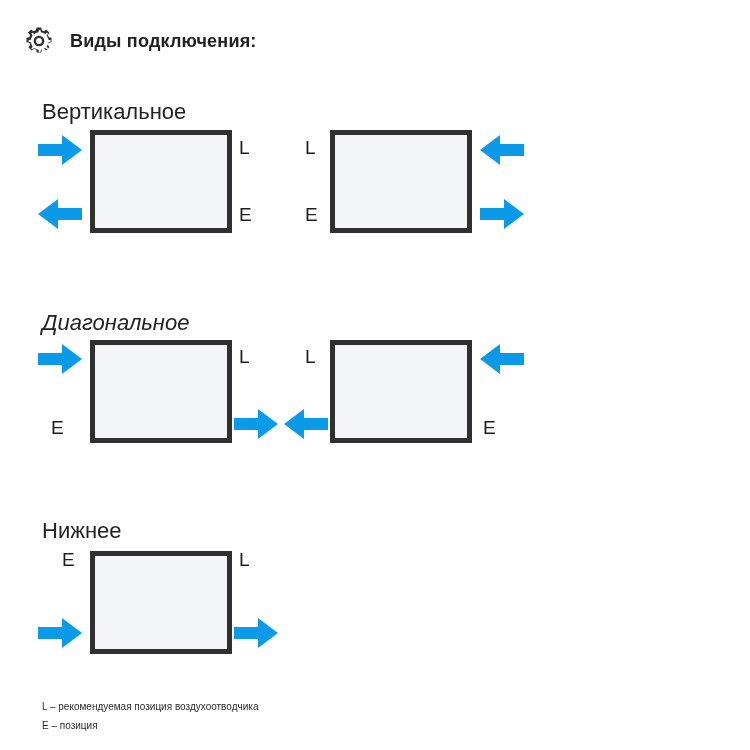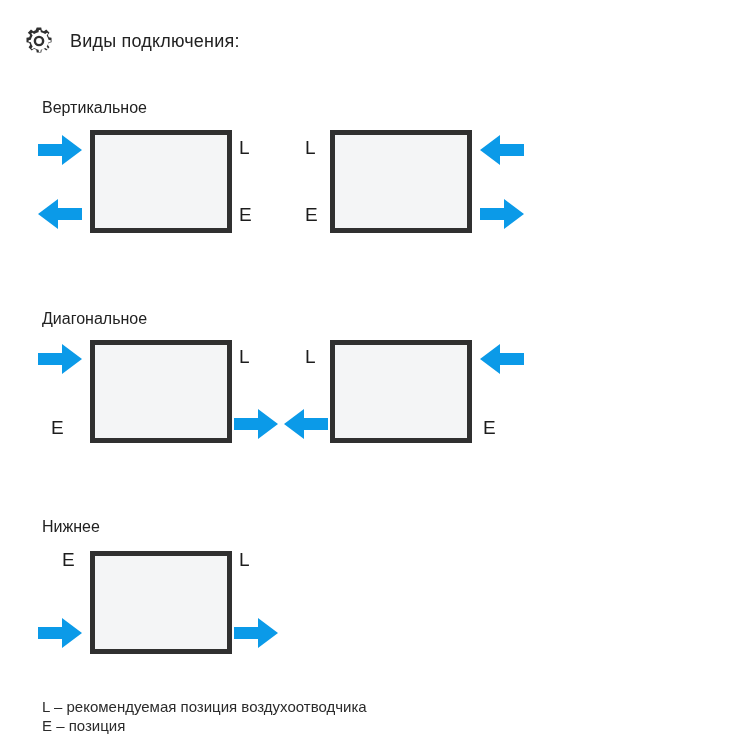--- a/index.html
+++ b/index.html
@@ -31,29 +31,29 @@
     align-items: center;
     gap: 16px;
   }
   .gear-icon {
     width: 30px;
     height: 30px;
     display: block;
   }
   .header-title {
     font-size: 18px;
-    font-weight: normal;
+    font-weight: bold;
     letter-spacing: 0.2px;
     color: #222222;
   }
 
   
   .section-title {
     position: absolute;
-    font-size: 16px;
+    font-size: 22px;
     color: #222222;
     white-space: nowrap;
   }
 
   
   .radiator {
     position: absolute;
     box-sizing: border-box;
     border: 5px solid #303030;
     background: #f4f5f6;
@@ -72,21 +72,21 @@
     color: #1d1d1d;
     line-height: 1;
     white-space: nowrap;
   }
 
   
   .legend {
     position: absolute;
     left: 42px;
     top: 697px;
-    font-size: 15px;
+    font-size: 10px;
     color: #2b2b2b;
     line-height: 19px;
   }
   .legend div { white-space: nowrap; }
 </style>
 </head>
 <body>
 
 <div class="page">
 
@@ -117,21 +117,21 @@
   <div class="radiator" style="left:330px; top:130px; width:142px; height:103px;"></div>
   <svg class="arrow" style="left:480px; top:135px;" width="44" height="30" viewBox="0 0 44 30">
     <path d="M44 9 L20 9 L20 0 L0 15 L20 30 L20 21 L44 21 Z" fill="#0b9ae8"></path>
   </svg>
   <svg class="arrow" style="left:480px; top:199px;" width="44" height="30" viewBox="0 0 44 30">
     <path d="M0 9 L24 9 L24 0 L44 15 L24 30 L24 21 L0 21 Z" fill="#0b9ae8"></path>
   </svg>
   <div class="port-label" style="left:305px; top:138px;">L</div>
   <div class="port-label" style="left:305px; top:205px;">E</div>
 
-  <div class="section-title" style="left:42px; top:310px;">Диагональное</div>
+  <div class="section-title" style="left:42px; top:310px;font-style:italic;">Диагональное</div>
 
   <div class="radiator" style="left:90px; top:340px; width:142px; height:103px;"></div>
   <svg class="arrow" style="left:38px; top:344px;" width="44" height="30" viewBox="0 0 44 30">
     <path d="M0 9 L24 9 L24 0 L44 15 L24 30 L24 21 L0 21 Z" fill="#0b9ae8"></path>
   </svg>
   <svg class="arrow" style="left:234px; top:409px;" width="44" height="30" viewBox="0 0 44 30">
     <path d="M0 9 L24 9 L24 0 L44 15 L24 30 L24 21 L0 21 Z" fill="#0b9ae8"></path>
   </svg>
   <div class="port-label" style="left:239px; top:347px;">L</div>
   <div class="port-label" style="left:51px; top:418px;">E</div>

